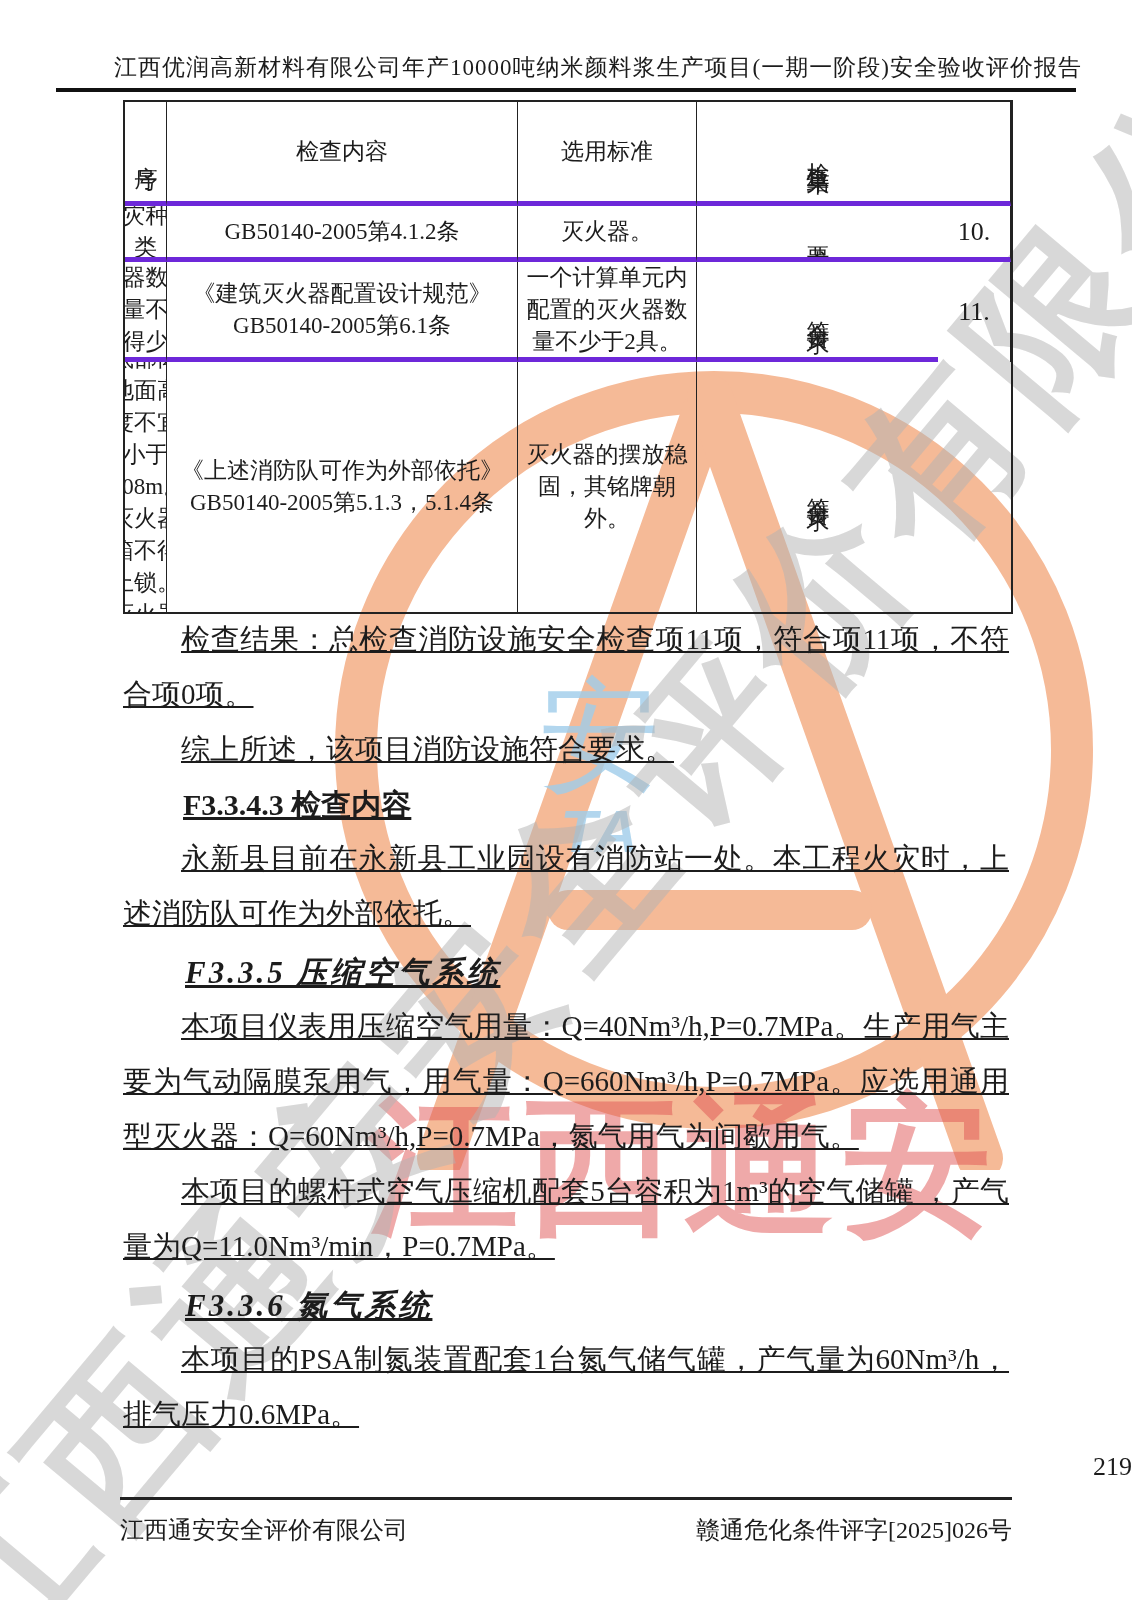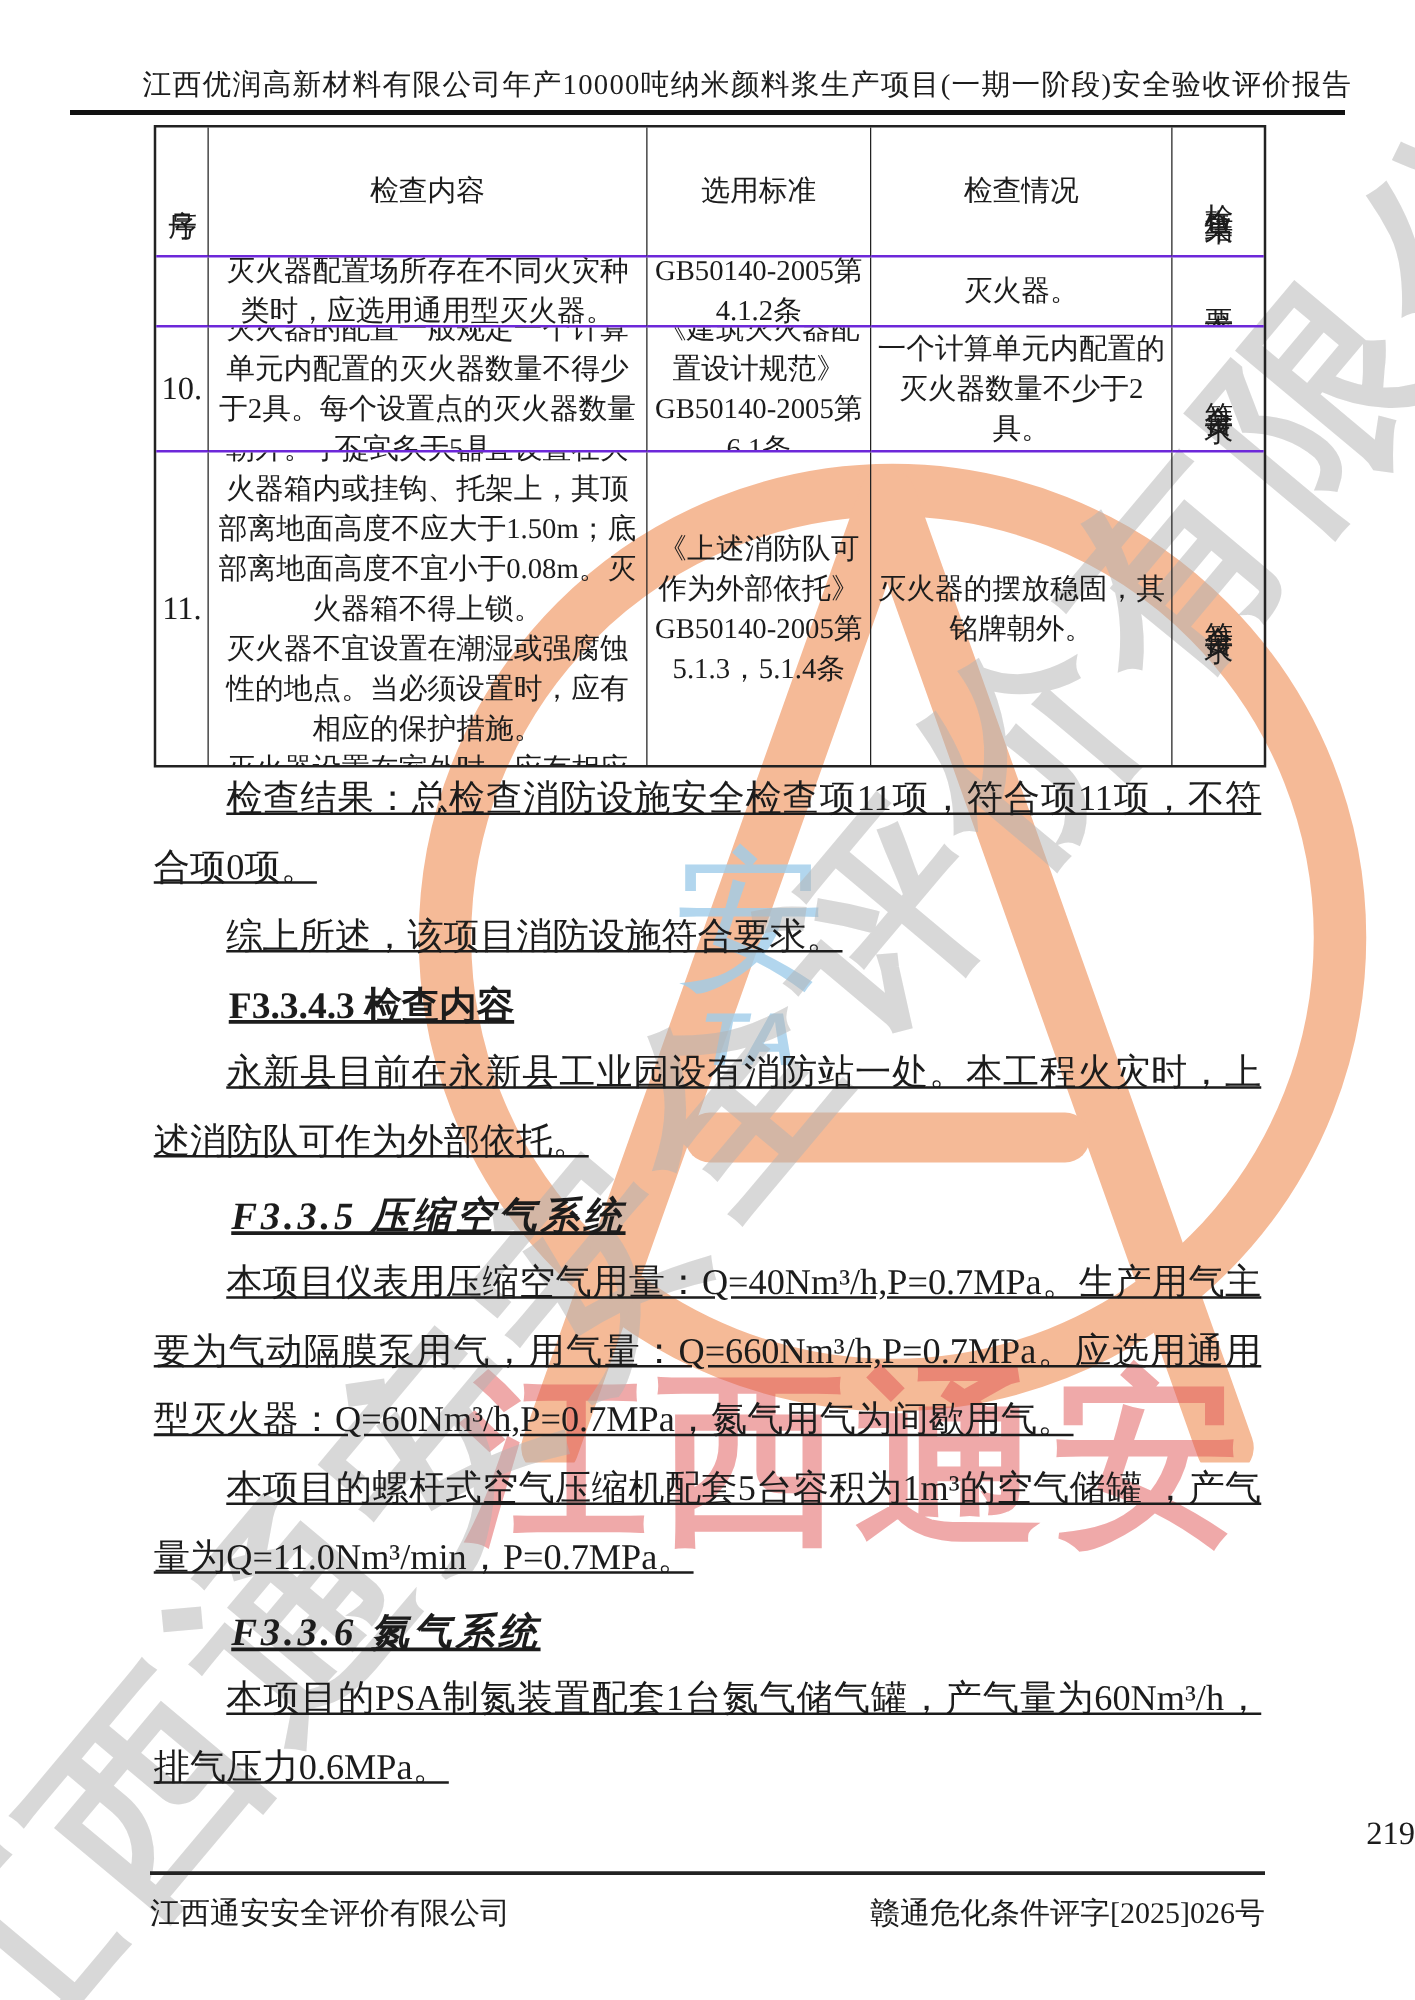--- a/index.html
+++ b/index.html
@@ -50,21 +50,21 @@
   
   .tbl {
     position:absolute; top:100px; left:123px; z-index:2;
     display:grid;
     grid-template-columns:42px 351px 179px 241px 73px;
     grid-template-rows:104px 56px 100px 250px;
     border:2px solid #222;
     font-size:23px; line-height:32px;
   }
   .cell {
-    border-right:1px solid #222; border-bottom:2px solid #6d28d9;
+    border-right:1px solid #222; border-bottom:5px solid #6d28d9;
     display:flex; align-items:center; justify-content:center;
     text-align:center; padding:2px 4px; white-space:pre-line; overflow:hidden;
   }
   .cell.last-col { border-right:none; }
   .cell.last-row { border-bottom:none; }
   .vtext {
     writing-mode:vertical-rl; text-orientation:upright; letter-spacing:4px;
   }
   .num-cell { font-size:26px;text-align:right; }
 
@@ -99,21 +99,20 @@
   <div class="wm wm-gray">江西通安安全评价有限公司</div>
 
   <div class="doc-title">江西优润高新材料有限公司年产10000吨纳米颜料浆生产项目(一期一阶段)安全验收评价报告</div>
   <div class="rule-top"></div>
 
   <div class="tbl">
 
     <div class="cell vtext">序号</div>
     <div class="cell">检查内容</div>
     <div class="cell">选用标准</div>
-    <div class="cell">检查情况</div>
     <div class="cell vtext last-col">检查结果</div>
 
     <div class="cell num-cell"></div>
     <div class="cell">灭火器配置场所存在不同火灾种类时，应选用通用型灭火器。</div>
     <div class="cell">GB50140-2005第4.1.2条</div>
     <div class="cell">灭火器。</div>
     <div class="cell vtext last-col">要求</div>
 
     <div class="cell num-cell">10.</div>
     <div class="cell">灭火器的配置一般规定一个计算单元内配置的灭火器数量不得少于2具。每个设置点的灭火器数量不宜多于5具。</div>

